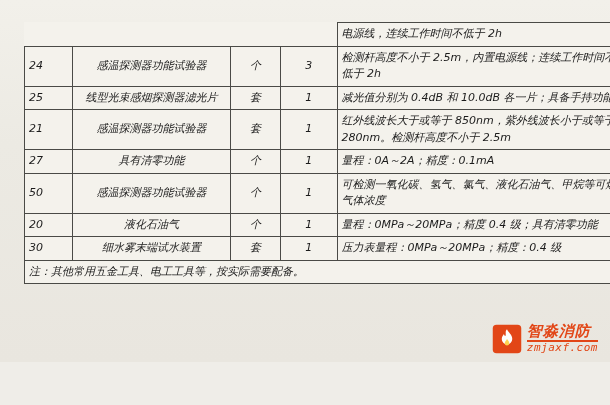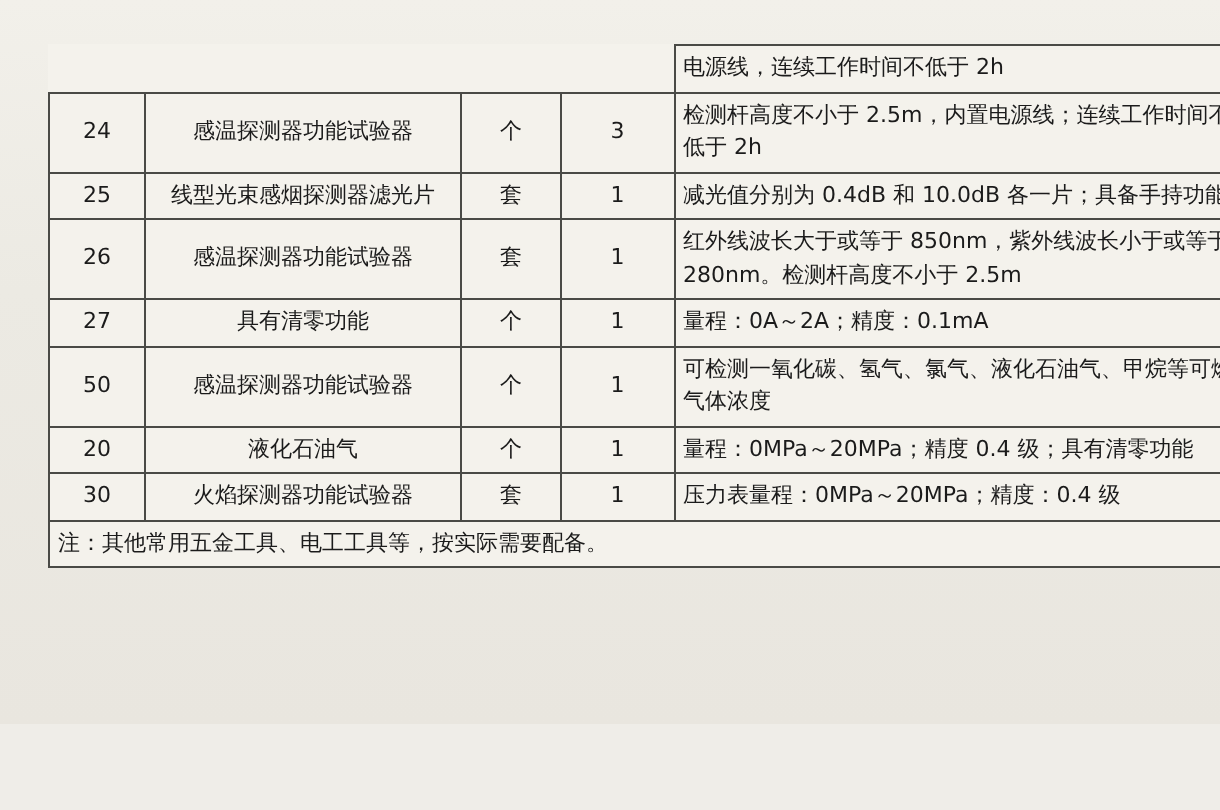--- a/index.html
+++ b/index.html
@@ -13,20 +13,21 @@
     font-family: "DejaVu Sans", "Liberation Sans", sans-serif;
     overflow: hidden;
     position: relative;
   }
   .page {
     position: absolute;
     left: 0; top: 0;
     width: 610px;
     height: 362px;
     background: linear-gradient(180deg,#f2f0ea 0%, #eceae3 40%, #e9e6df 100%);
+    font-style: italic;
   }
   .table-wrap {
     position: absolute;
     left: 24px;
     top: 22px;
     width: 562px;
   }
   table.spec {
     border-collapse: collapse;
     width: 562px;
@@ -35,21 +36,21 @@
   }
   table.spec td {
     border: 1px solid #4a4a46;
     padding: 3px 4px;
     font-size: 11px;
     line-height: 1.5;
     color: #1b1b1b;
     vertical-align: middle;
     font-family: "DejaVu Sans", "Liberation Sans", sans-serif;
   }
-  .c-no   { width: 40px;  text-align: center; }
+  .c-no   { width: 40px;  }
   .c-name { width: 150px; text-align: center; margin-left: 24px; }
   .c-unit { width: 42px;  text-align: center; }
   .c-qty  { width: 48px;  text-align: center; }
   .c-desc { width: 282px; text-align: left; padding-left: 7px; }
   .blank-left {
     border: none !important;
     background: transparent;
   }
   .note-row td {
     text-align: left;
@@ -116,21 +117,21 @@
           <td class="c-desc two-line">检测杆高度不小于 2.5m，内置电源线；连续工作时间不低于 2h</td>
         </tr>
         <tr>
           <td class="c-no">25</td>
           <td class="c-name two-line">线型光束感烟探测器滤光片</td>
           <td class="c-unit">套</td>
           <td class="c-qty">1</td>
           <td class="c-desc two-line">减光值分别为 0.4dB 和 10.0dB 各一片；具备手持功能</td>
         </tr>
         <tr>
-          <td class="c-no">26</td>
+          <td class="c-no">21</td>
           <td class="c-name">感温探测器功能试验器</td>
           <td class="c-unit">套</td>
           <td class="c-qty">1</td>
           <td class="c-desc two-line">红外线波长大于或等于 850nm，紫外线波长小于或等于 280nm。检测杆高度不小于 2.5m</td>
         </tr>
         <tr>
           <td class="c-no">27</td>
           <td class="c-name">具有清零功能</td>
           <td class="c-unit">个</td>
           <td class="c-qty">1</td>
@@ -145,26 +146,40 @@
         </tr>
         <tr>
           <td class="c-no">20</td>
           <td class="c-name">液化石油气</td>
           <td class="c-unit">个</td>
           <td class="c-qty">1</td>
           <td class="c-desc two-line">量程：0MPa～20MPa；精度 0.4 级；具有清零功能</td>
         </tr>
         <tr>
           <td class="c-no">30</td>
-          <td class="c-name">火焰探测器功能试验器</td>
+          <td class="c-name">细水雾末端试水装置</td>
           <td class="c-unit">套</td>
           <td class="c-qty">1</td>
           <td class="c-desc">压力表量程：0MPa～20MPa；精度：0.4 级</td>
         </tr>
         <tr class="note-row">
           <td colspan="5">注：其他常用五金工具、电工工具等，按实际需要配备。</td>
         </tr>
       </tbody>
     </table>
   </div>
 
+  <div class="watermark">
+    <div class="wm-logo">
+      <svg viewBox="0 0 40 40" width="30" height="30" aria-hidden="true">
+        <rect x="1" y="1" width="38" height="38" rx="5" fill="#e2400f"></rect>
+        <path d="M20 7c2 5 7 7 7 13a7 7 0 0 1-14 0c0-3 2-5 3-7 0 2 1 3 2 3 1-3-1-6 2-9z" fill="#ffffff"></path>
+        <path d="M20 20c1.5 2.2 3 3.4 3 5.6a3 3 0 0 1-6 0c0-2 1.6-3.4 3-5.6z" fill="#ffd34d"></path>
+      </svg>
+    </div>
+    <div class="wm-text">
+      <span class="wm-cn">智淼消防</span>
+      <div class="wm-underline"></div>
+      <span class="wm-en">zmjaxf.com</span>
+    </div>
+  </div>
 
 </div>
 
 </body></html>

